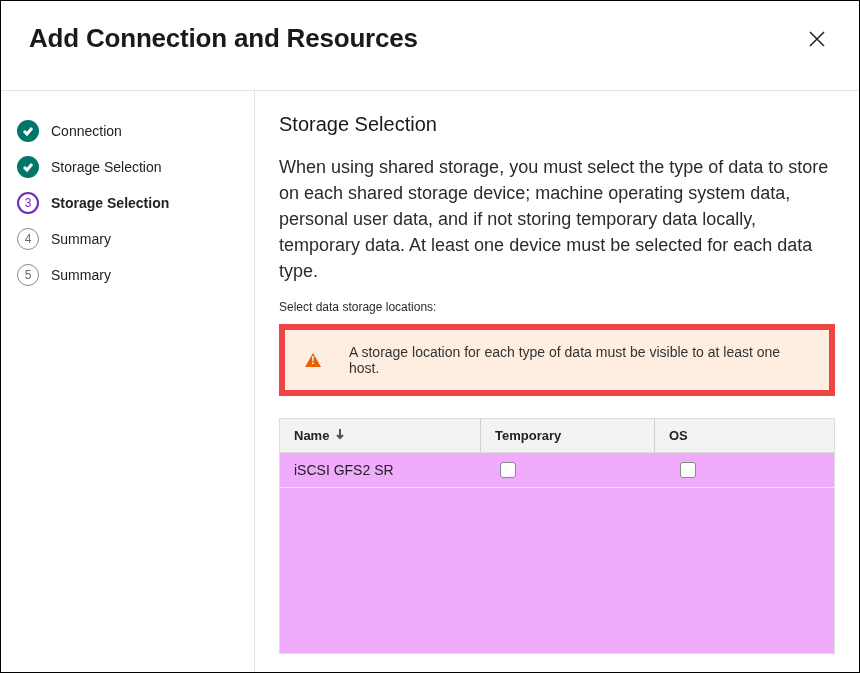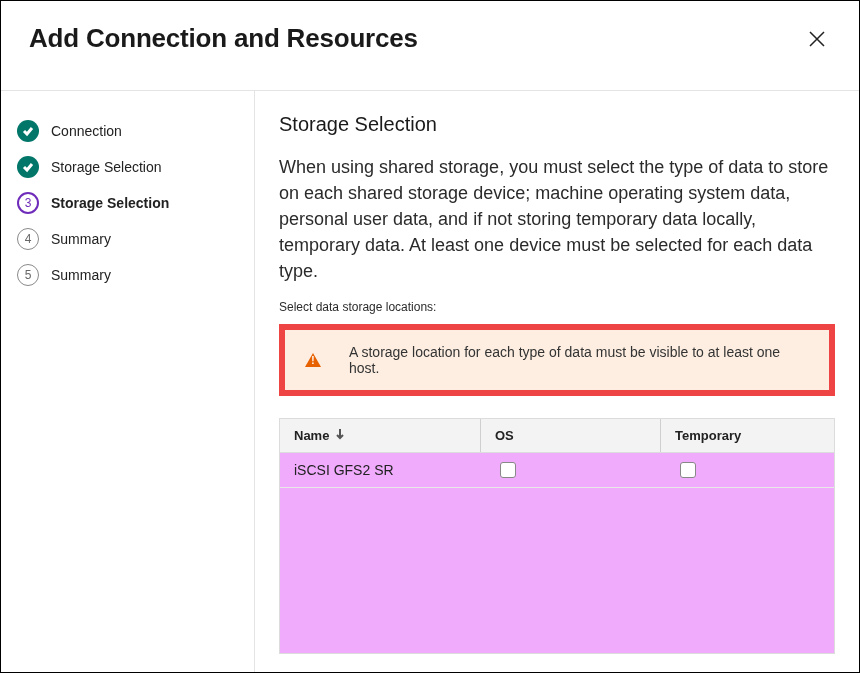--- a/index.html
+++ b/index.html
@@ -97,25 +97,25 @@
       </div>
 
       <div class="table-wrap">
         <div class="thead">
           <div class="th col-name">
             <span>Name</span>
             <span class="sort-icon"><svg viewBox="0 0 10 12">
                   <path d="M5 1 L5 10 M2 7 L5 10 L8 7"></path>
                 </svg></span>
           </div>
+          <div class="th col-temp">
+            <span>Temporary</span>
+          </div>
           <div class="th col-os">
             <span>OS</span>
-          </div>
-          <div class="th col-temp">
-            <span>Temporary</span>
           </div>
         </div>
         <div class="tbody">
           <div class="trow">
             <div class="td col-name">iSCSI GFS2 SR</div>
             <div class="td col-os">
                 <span class="checkbox"></span>
               </div>
             <div class="td col-temp">
                 <span class="checkbox"></span>

